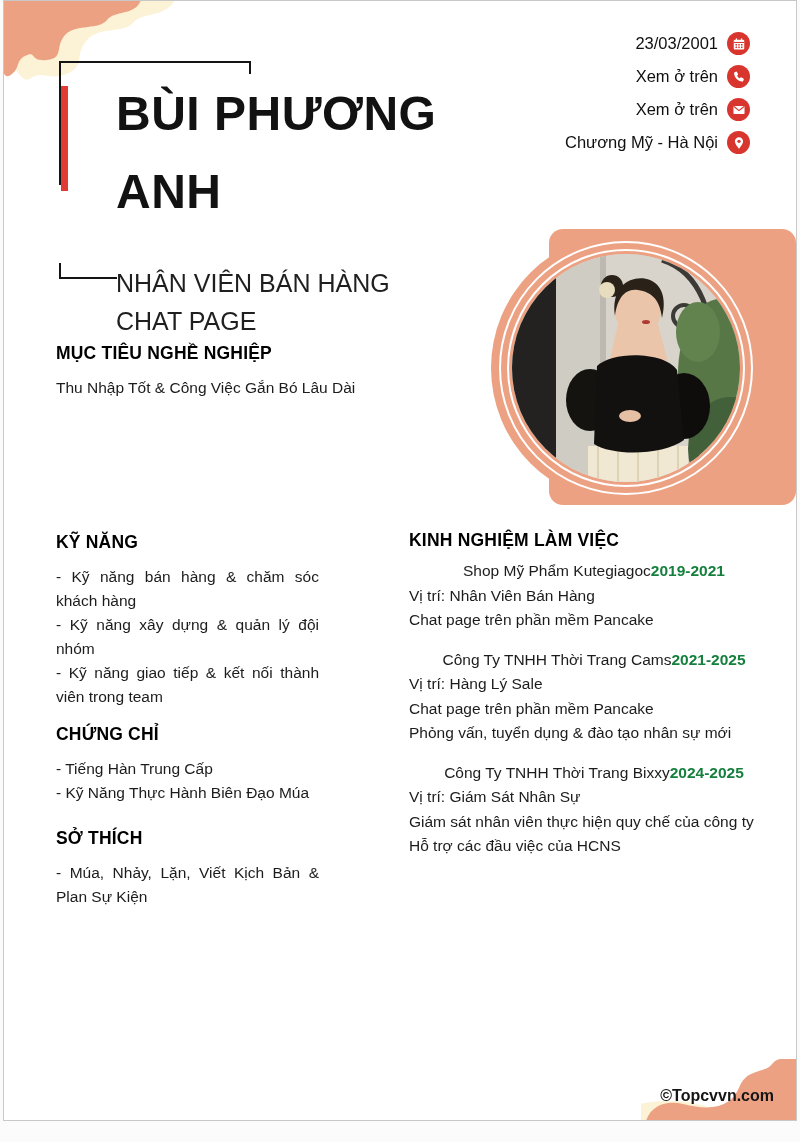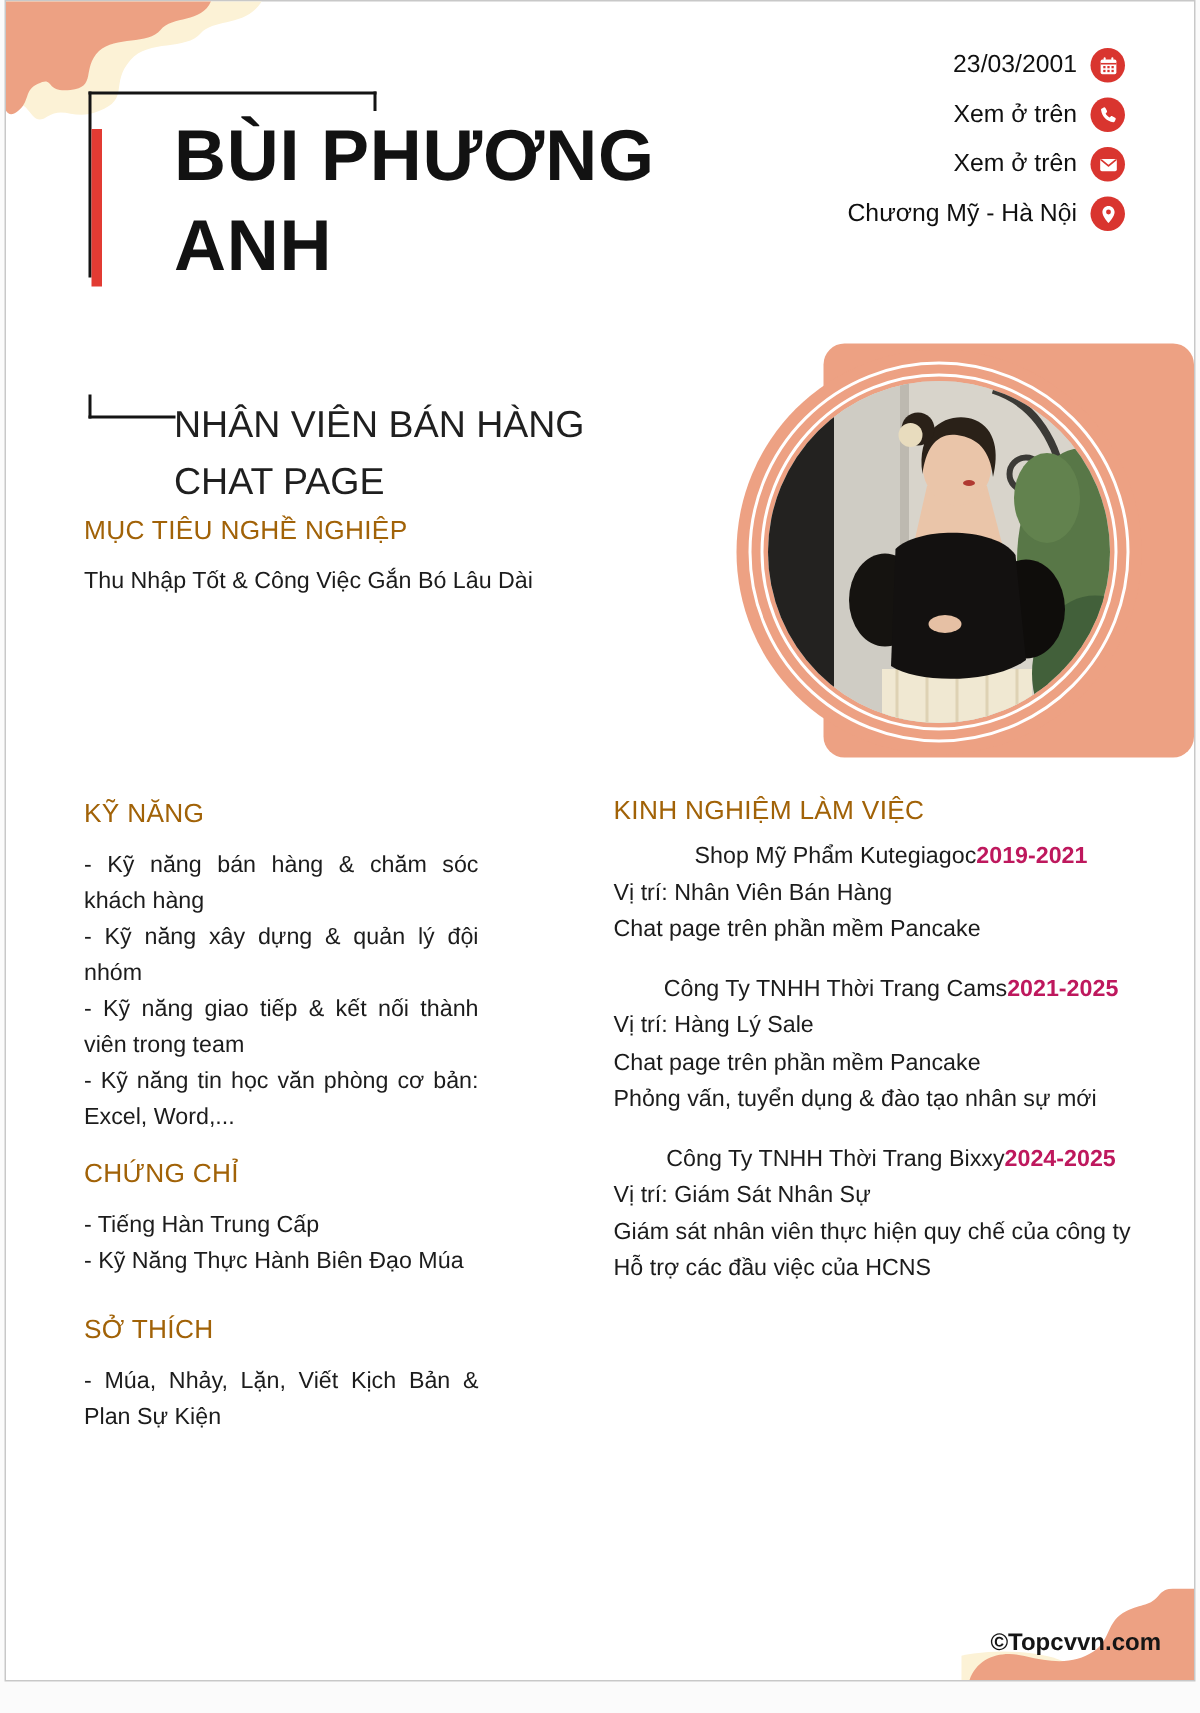--- a/index.html
+++ b/index.html
@@ -36,35 +36,35 @@
     display: flex; align-items: center; justify-content: center;
   }
   .cicon svg { width: 14px; height: 14px; display: block; }
 
   
   .frame-line { position: absolute; background: #141414; }
   .red-bar { position: absolute; left: 57px; top: 85px; width: 7px; height: 105px; background: #e23b33; }
 
   .name {
     position: absolute; left: 112px; top: 74px; width: 335px;
-    font-size: 48px; line-height: 60px; font-weight: 700; color: #121212;
+    font-size: 48px; line-height: 78px; font-weight: 700; color: #121212;
     letter-spacing: 0.5px;
   }
   .job-title {
     position: absolute; left: 112px; width: 330px;
     font-size: 25px; line-height: 30px; font-weight: 400; color: #1f1f1f; margin-top: 44px;
   }
   .job-title.l1 { top: 223px; }
   .job-title.l2 { top: 261px; }
 
   
   .objective { position: absolute; left: 52px; top: 342px; width: 330px; }
 
   h2.sec {
-    font-size: 17.5px; font-weight: 400; color: #a16207;
+    font-size: 17.5px; font-weight: 700; color: #000000;
     letter-spacing: 0.2px; margin: 0 0 12px 0;
   }
   .body-text { font-size: 15.5px; line-height: 24px; color: #1c1c1c; }
   .justify { text-align: justify; }
 
   
   .photo-block {
     position: absolute; left: 545px; top: 228px;
     width: 247px; height: 276px; border-radius: 14px;
     background: #eda183;
@@ -82,21 +82,21 @@
 
   
   .col-left { position: absolute; left: 52px; top: 531px; width: 263px; }
   .col-left .sec-gap1 { margin-top: 15px; }
   .col-left .sec-gap2 { margin-top: 23px; }
   .col-right { position: absolute; left: 405px; top: 529px; width: 370px; }
 
   .job { margin-bottom: 15px; }
   .job-head { display: flex; justify-content: center; align-items: baseline; }
   .job-company { font-size: 15.5px; line-height: 24.5px; color: #1c1c1c; }
-  .job-period { font-size: 15.5px; line-height: 24.5px; font-weight: 700; color: #be185d; white-space: nowrap; }
+  .job-period { font-size: 15.5px; line-height: 24.5px; font-weight: 700; color: #15803d; white-space: nowrap; }
   .job-line { font-size: 15.5px; line-height: 24.5px; color: #1c1c1c; }
 
   .credit {
     position: absolute; top: 1086px; right: 22px;
     font-size: 16px; color: #151515; z-index: 3; font-weight: bold;
   }
 </style>
 </head>
 <body>
 
@@ -209,21 +209,20 @@
   <div class="objective">
     <h2 class="sec">MỤC TIÊU NGHỀ NGHIỆP</h2>
     <div class="body-text">Thu Nhập Tốt &amp; Công Việc Gắn Bó Lâu Dài</div>
   </div>
 
   <div class="col-left">
     <h2 class="sec">KỸ NĂNG</h2>
     <div class="body-text justify">- Kỹ năng bán hàng &amp; chăm sóc khách hàng</div>
     <div class="body-text justify">- Kỹ năng xây dựng &amp; quản lý đội nhóm</div>
     <div class="body-text justify">- Kỹ năng giao tiếp &amp; kết nối thành viên trong team</div>
-    <div class="body-text justify">- Kỹ năng tin học văn phòng cơ bản: Excel, Word,...</div>
 
     <h2 class="sec sec-gap1">CHỨNG CHỈ</h2>
     <div class="body-text">- Tiếng Hàn Trung Cấp</div>
     <div class="body-text">- Kỹ Năng Thực Hành Biên Đạo Múa</div>
 
     <h2 class="sec sec-gap2">SỞ THÍCH</h2>
     <div class="body-text justify">- Múa, Nhảy, Lặn, Viết Kịch Bản &amp; Plan Sự Kiện</div>
   </div>
 
   <div class="col-right">

